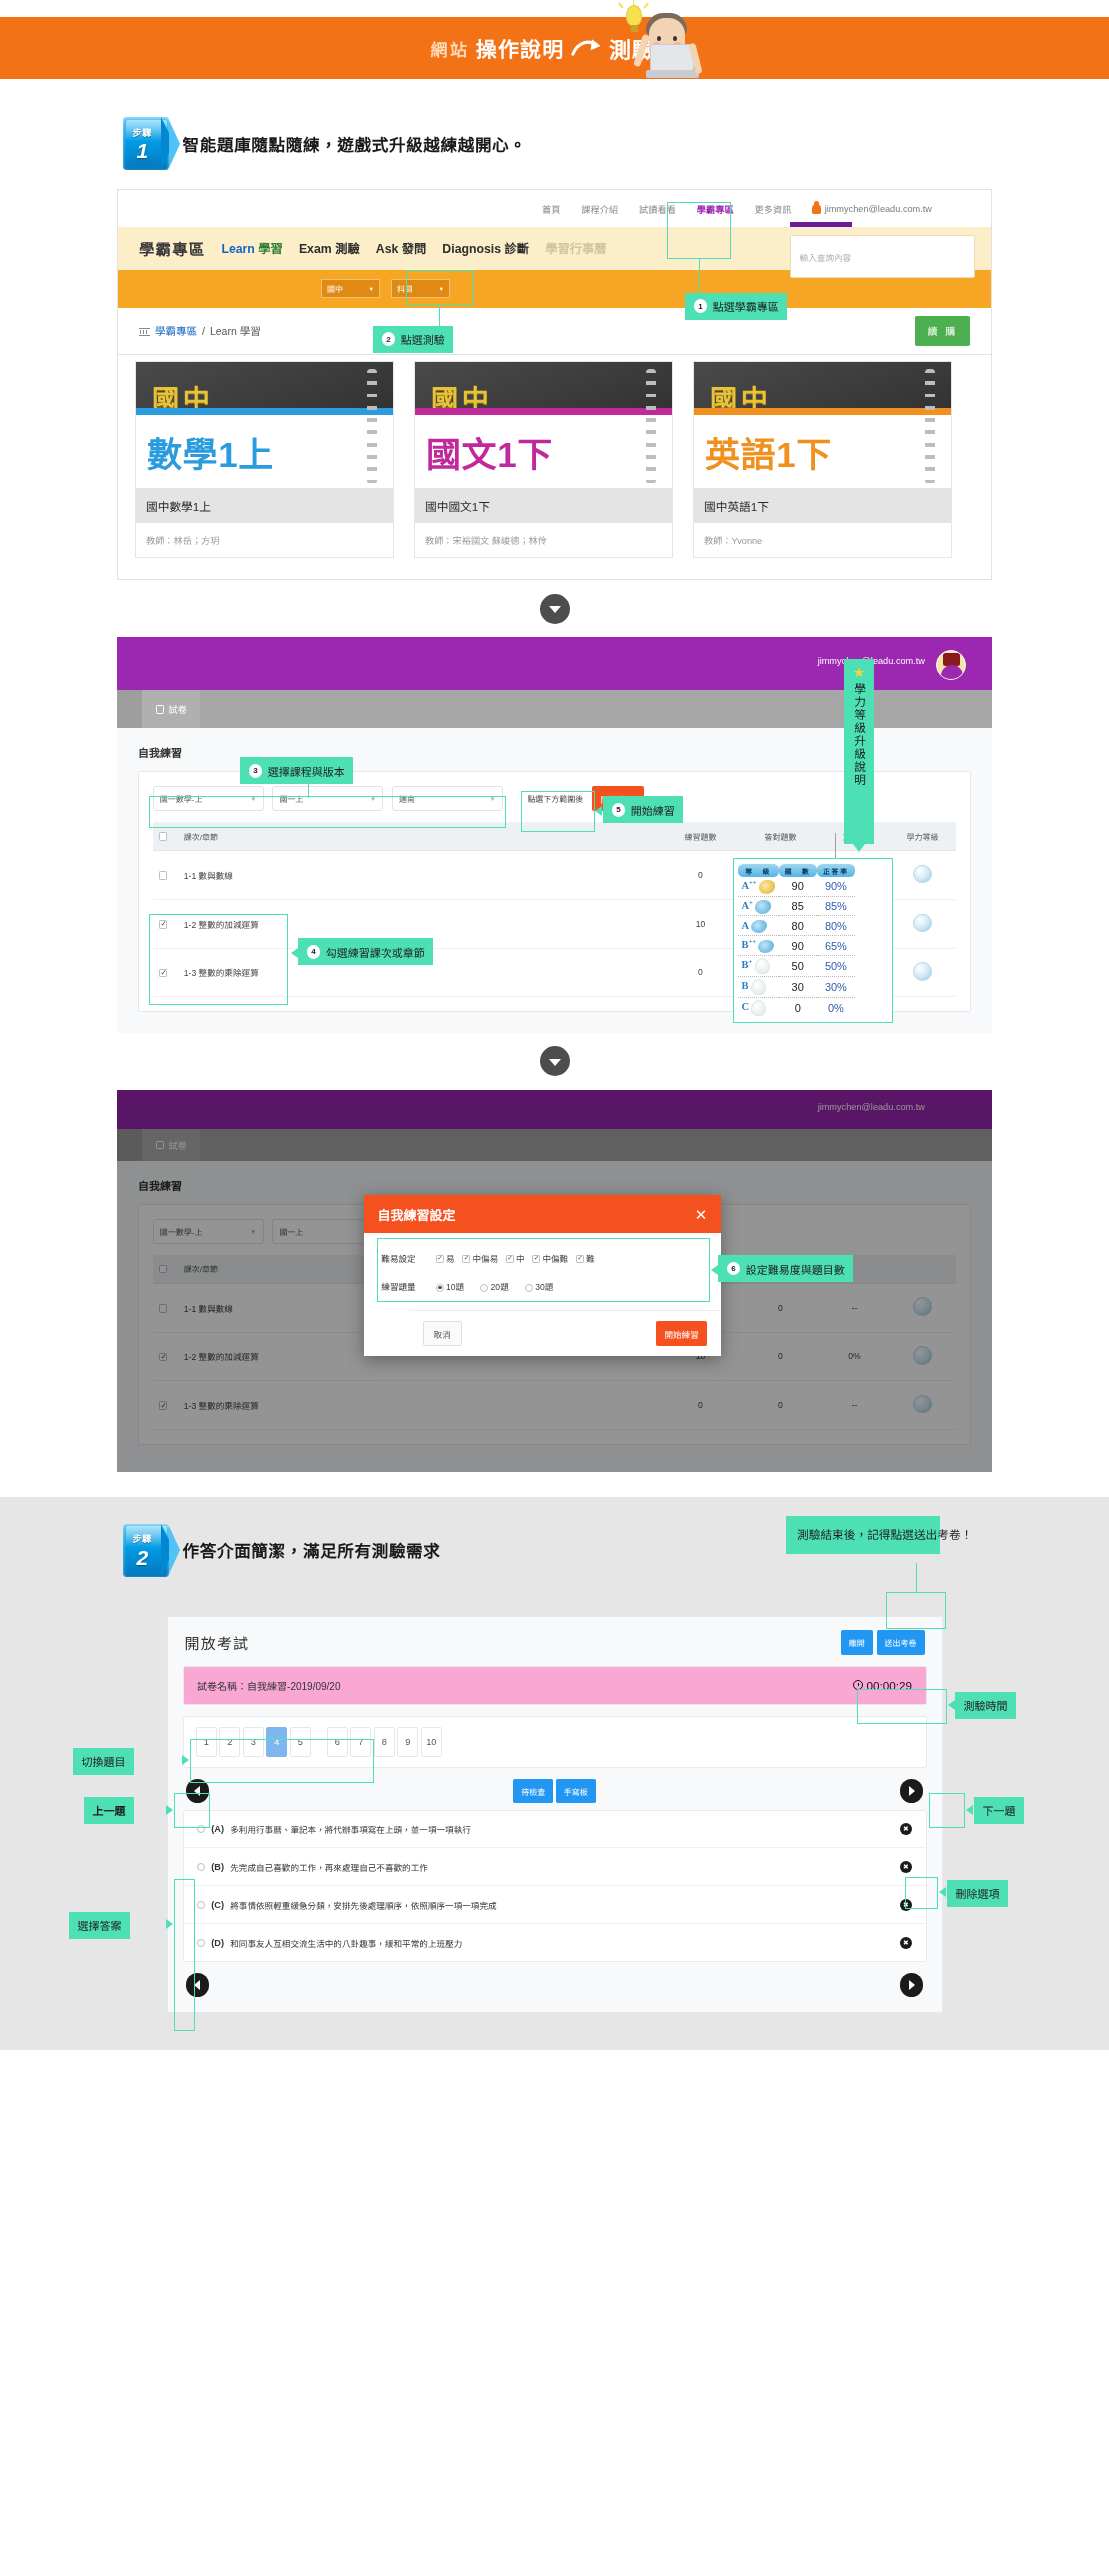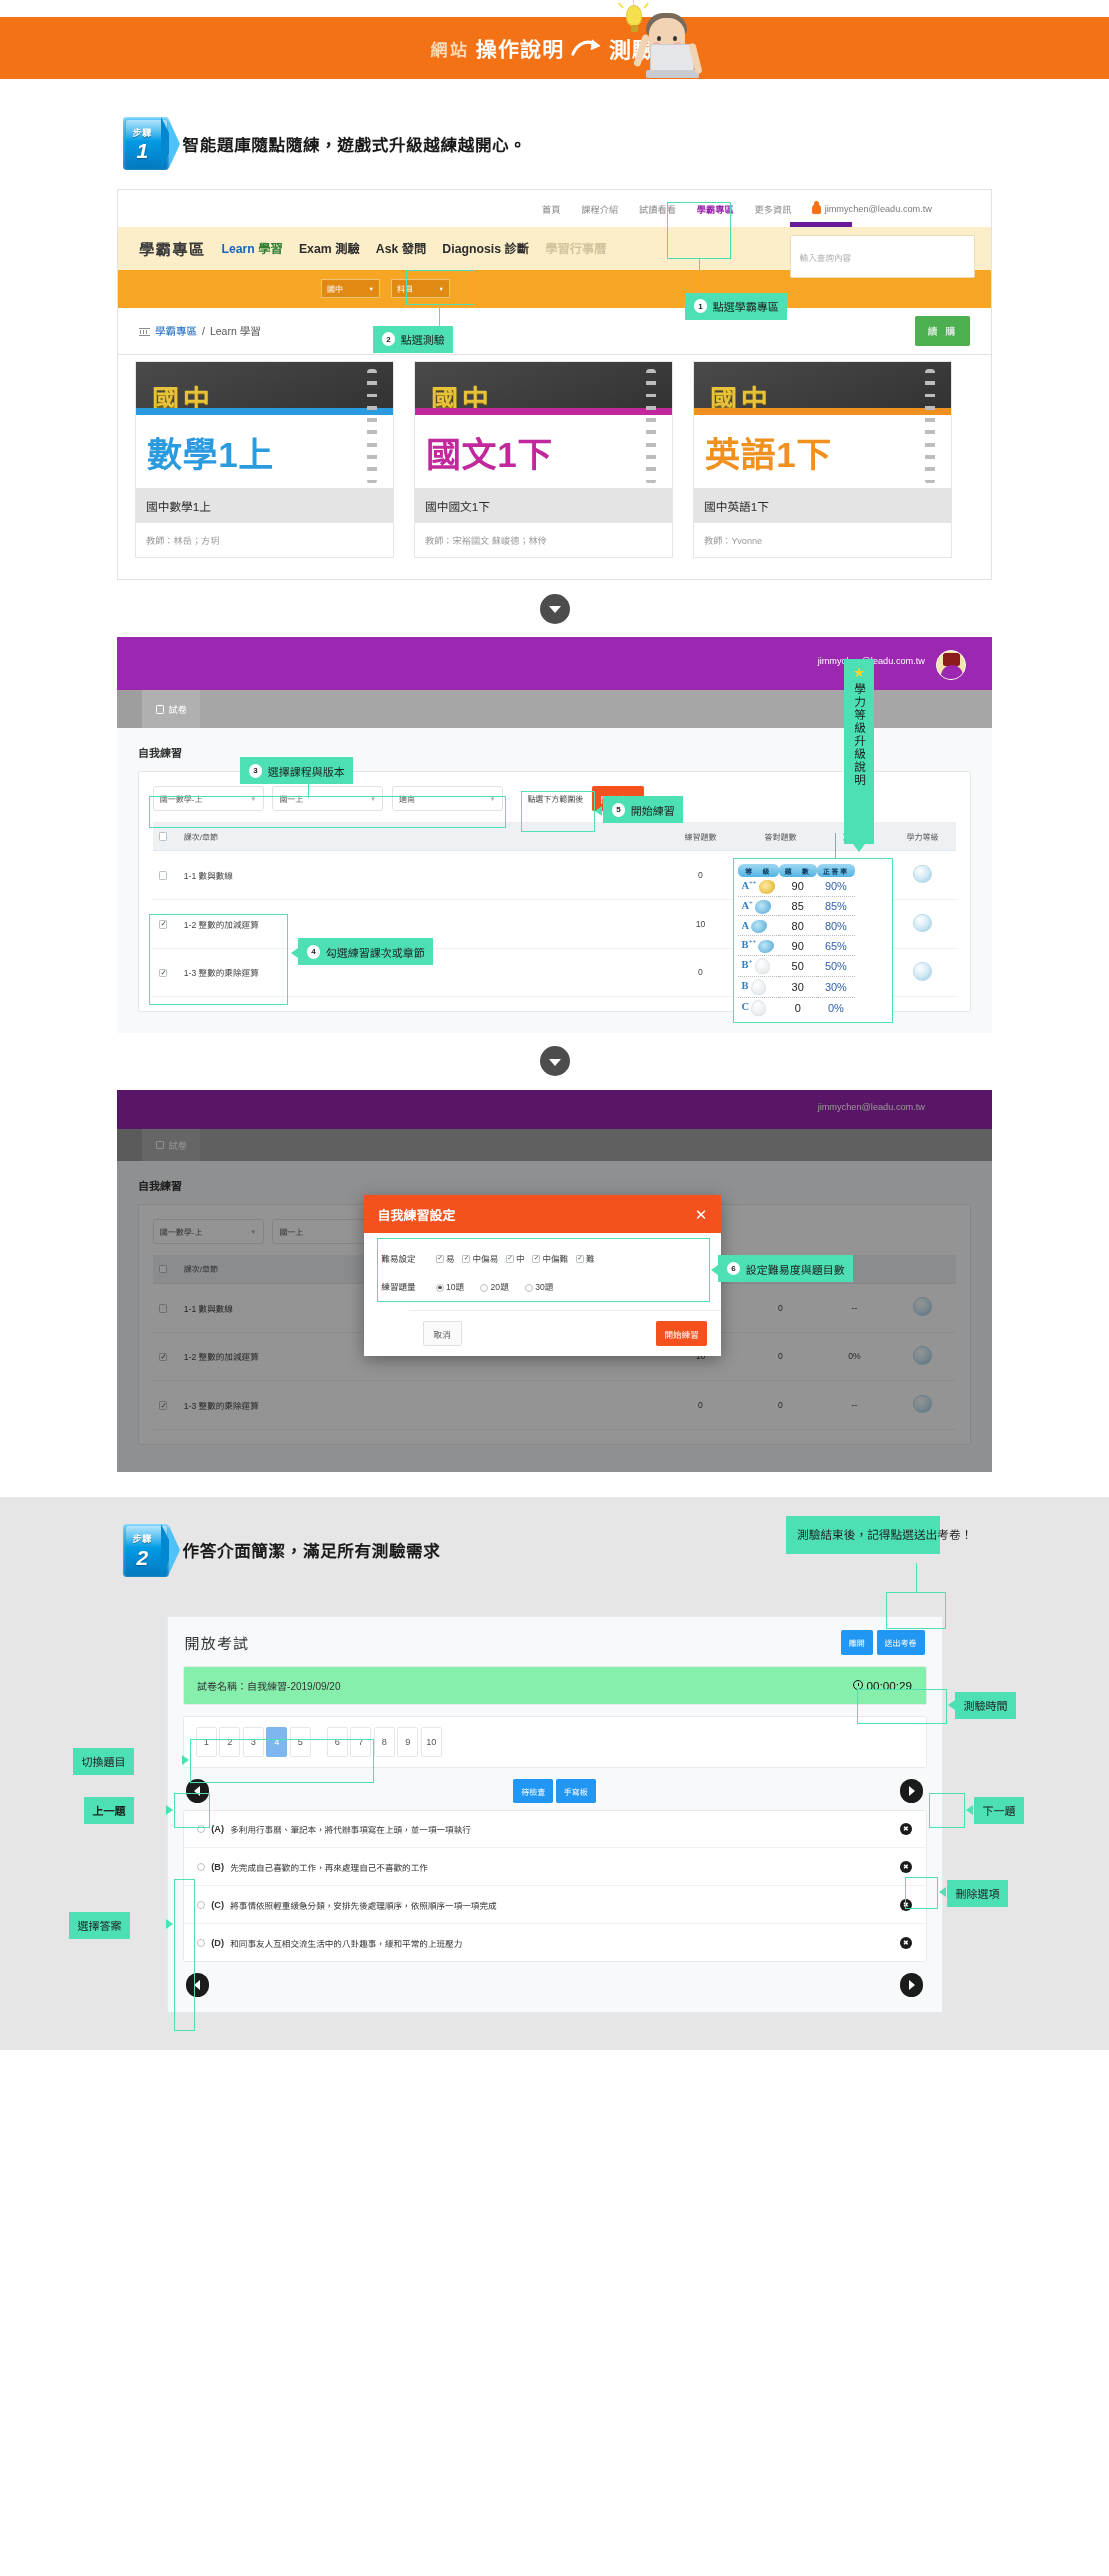--- a/index.html
+++ b/index.html
@@ -381,21 +381,21 @@
 
   .examshot { width: 776px; margin: 0 auto; background:#F7F9FA; position:relative;
     border:0.6px solid #e7eaec; }
   .exam-head {
     display:flex; align-items:center; justify-content:space-between;
     padding: 13.6px 17px 11px 17px;
   }
   .exam-head h2 { font-size:15px; font-weight:400; color:#333; letter-spacing:1.2px;}
   .exam-btns { display:flex; gap: 3.7px; }
   .btn-blue { background:#2196F3; color:#fff; font-size:8px; padding: 6.8px 8px; border-radius:1.8px; }
-  .exam-card { background:#86efac; border:0.6px solid #e7eaec; margin: 0 15px 11px 15px; border-radius:2.5px;
+  .exam-card { background:#f9a8d4; border:0.6px solid #e7eaec; margin: 0 15px 11px 15px; border-radius:2.5px;
     padding: 11px 13.6px; display:flex; align-items:center; justify-content:space-between; }
   .exam-name { font-size:10px; color:#333; }
   .timer { font-size:11.7px; color:#111; display:flex; align-items:center; gap:3.1px;}
   .clock { width:10.5px;height:10.5px;border:1.2px solid #111;border-radius:50%;position:relative;display:inline-block;}
   .clock::after{content:"";position:absolute;left:3.7px;top:1.8px;width:1.2px;height:3.7px;background:#111;}
   .qnav-wrap { background:#fff; border:0.6px solid #e7eaec; margin: 0 15px 8.6px 15px; border-radius:2.5px; padding: 10px 12.3px; }
   .qnav { display:flex; gap: 2.5px; }
   .qn {
     width:21px;height:30px;border:0.6px solid #e3e7ea; border-radius:1.8px; background:#fff;
     display:flex;align-items:center;justify-content:center;font-size:9.2px;color:#555;

